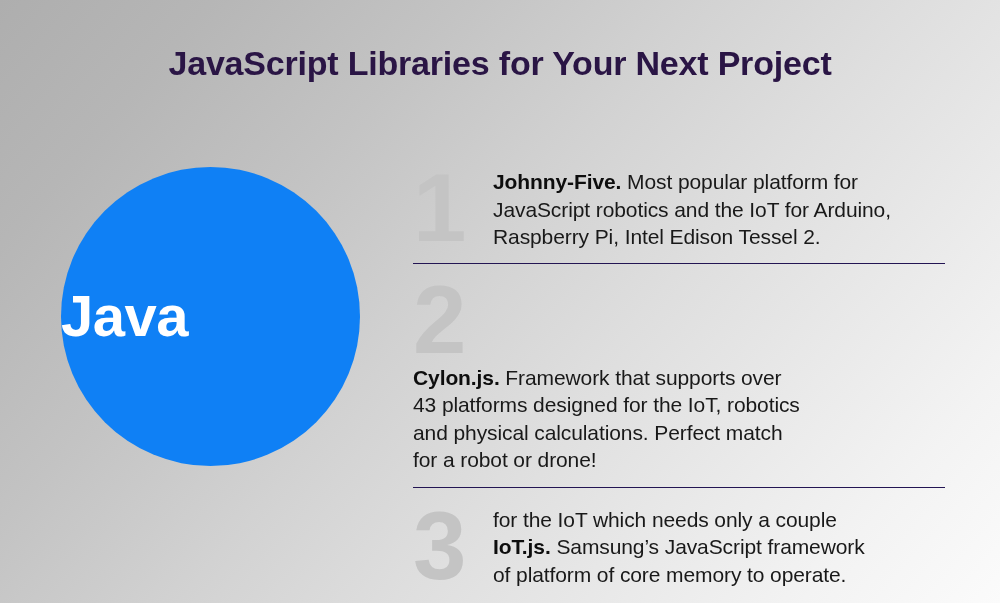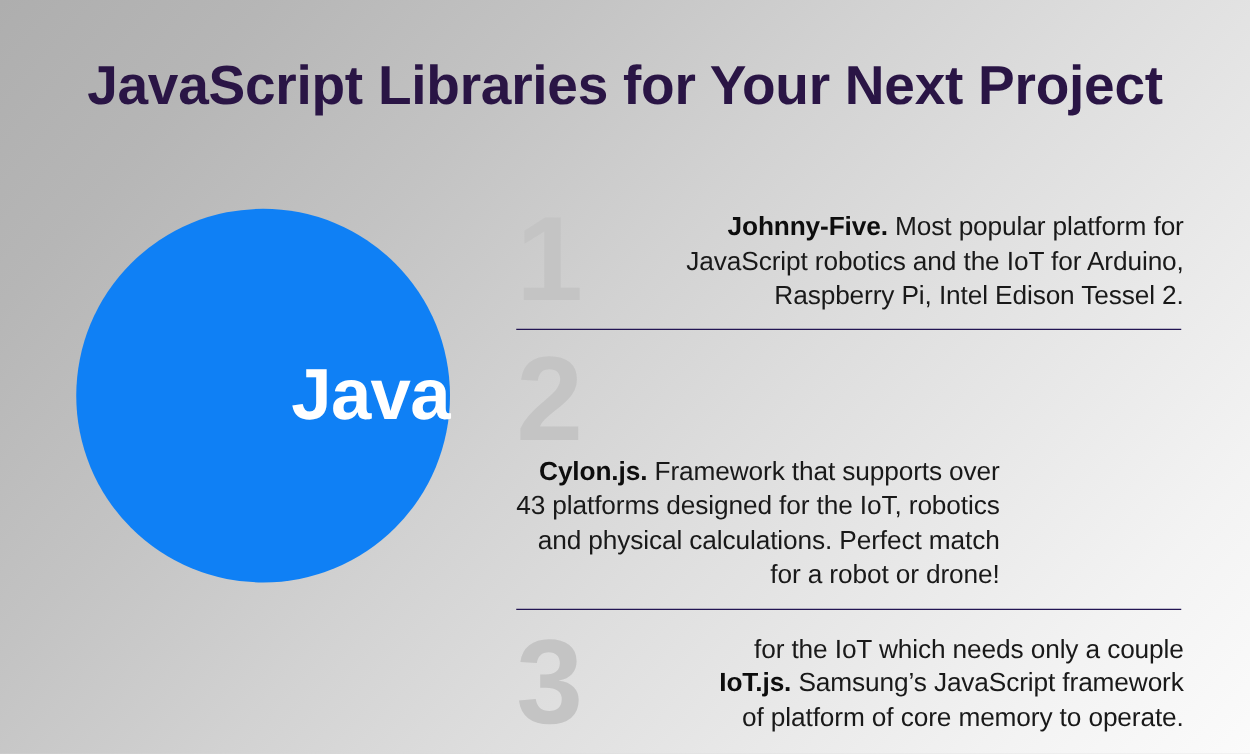--- a/index.html
+++ b/index.html
@@ -33,39 +33,39 @@
     overflow: hidden;
   }
 
   
   #title {
     position: absolute;
     left: 0;
     top: 44px;
     width: 1000px;
     text-align: center;
-    font-size: 44px;
+    font-size: 34px;
     font-weight: bold;
     letter-spacing: -0.2px;
     color: #2a1545;
     white-space: nowrap;
   }
 
   
   #circle-badge {
     position: absolute;
     left: 61px;
     top: 167px;
     width: 299px;
     height: 299px;
     border-radius: 50%;
     background: #0f80f5;
     display: flex;
     flex-direction: column;
-    align-items: flex-end;
+    align-items: flex-start;
     justify-content: center;
   }
 
   .circle-line {
     color: #ffffff;
     font-size: 58px;
     font-weight: bold;
     line-height: 1.12;
     letter-spacing: -0.5px;
     text-align: center;
@@ -105,21 +105,20 @@
   }
 
   .entry-text b {
     font-weight: bold;
     color: #0d0d0d;
   }
 
   .entry-line {
     display: block;
     white-space: nowrap;
-    text-align: right;
   }
 
   .divider {
     height: 0;
     border-top: 1.6px solid #231553;
     width: 532px;
   }
 
   
   #entry-1 { padding-bottom: 12px; }

